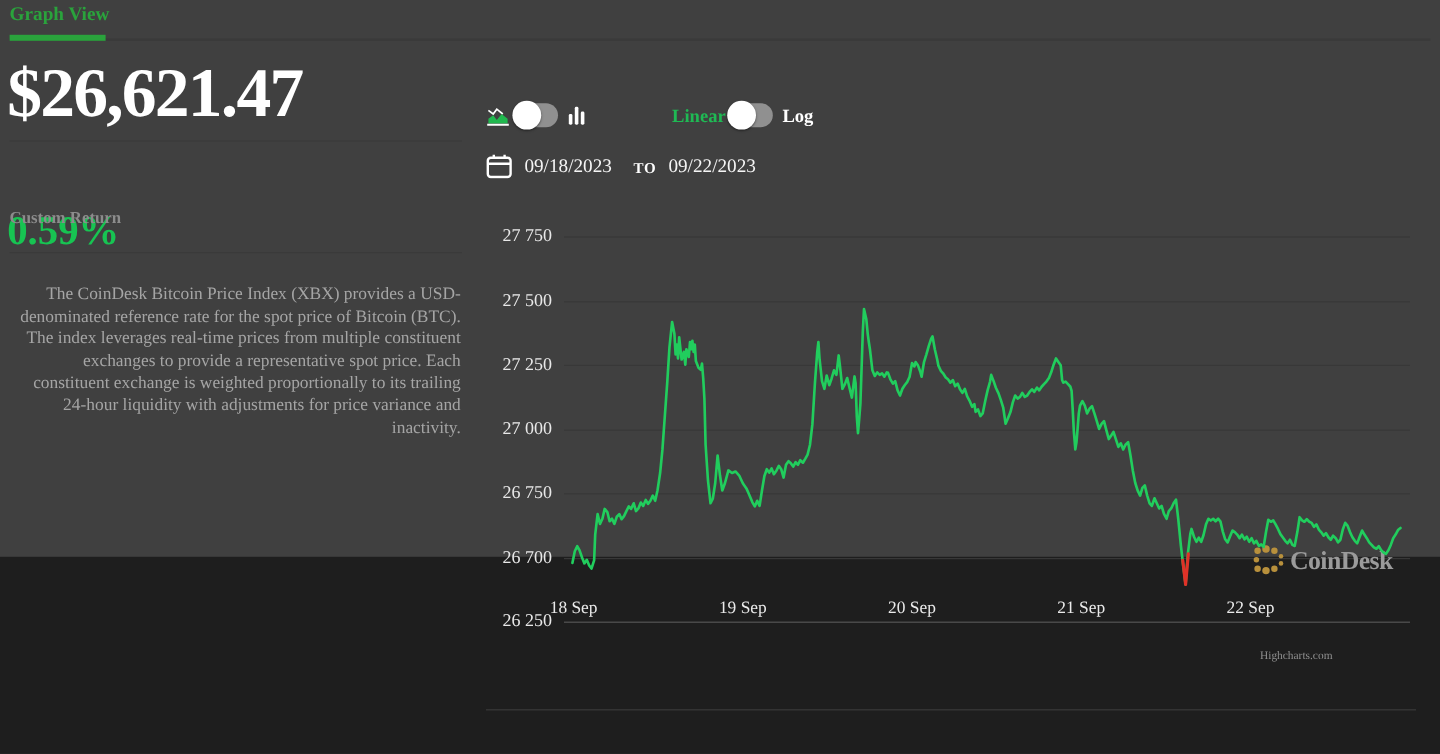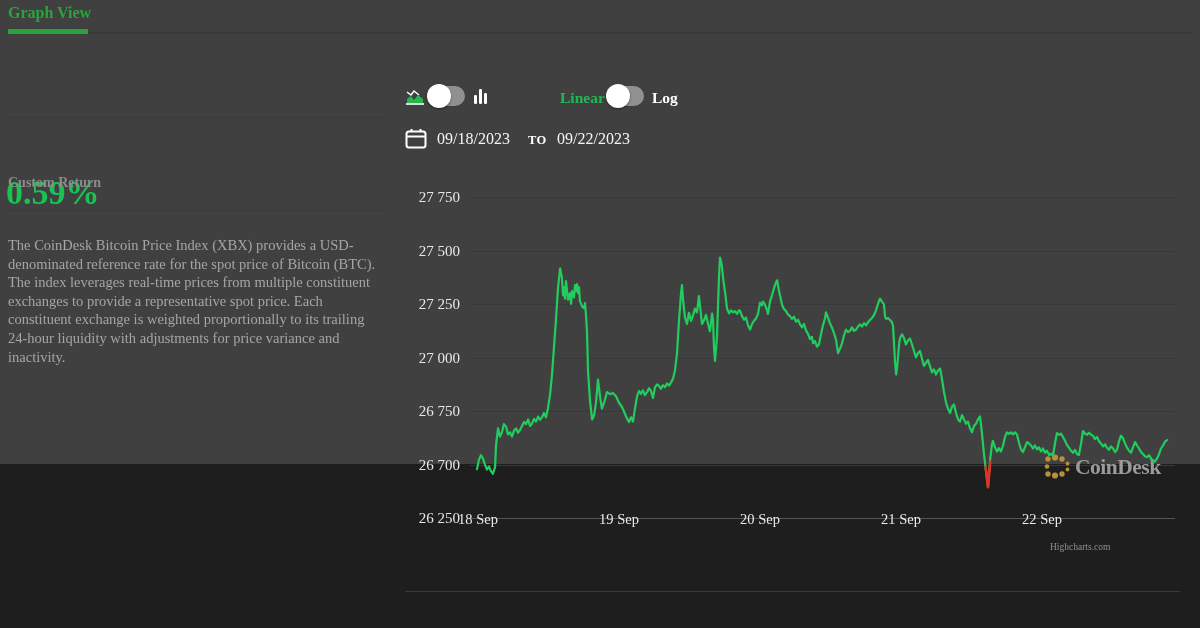--- a/index.html
+++ b/index.html
@@ -11,59 +11,60 @@
   .tab{position:absolute;left:8px;top:4px;font-size:16px;font-weight:700;color:#2aa33c;cursor:pointer;}
   .top-rule{position:absolute;left:8px;top:32px;width:1184px;height:2px;background:#3a3a3a;}
   .tab-underline{position:absolute;left:8px;top:29px;width:80px;height:5px;background:#2aa33c;}
 
   
   .price{position:absolute;left:6px;top:44px;font-size:58px;font-weight:700;color:#ffffff;letter-spacing:-1.5px;}
   .rule1{position:absolute;left:8px;top:117px;width:377px;height:1px;background:#3a3a3a;}
   .pct{position:absolute;left:6px;top:128px;font-size:34px;font-weight:700;color:#17c452;margin-top:46px;}
   .pct-label{position:absolute;left:8px;top:175px;font-size:14px;font-weight:700;color:#8c8c8c;}
   .rule2{position:absolute;left:8px;top:210px;width:377px;height:1px;background:#3a3a3a;}
-  .desc{position:absolute;left:8px;top:236px;width:376px;font-size:14.5px;line-height:18.6px;color:#a5a5a5;}
+  .desc{position:absolute;left:8px;top:236px;width:376px;font-size:14.5px;line-height:18.6px;color:#a5a5a5;text-align:right;}
 
   
   .icon-btn{position:absolute;cursor:pointer;}
   .switch{position:absolute;width:36px;height:20px;border-radius:10px;background:#909090;cursor:pointer;}
   .switch .knob{position:absolute;left:-2px;top:-2px;width:24px;height:24px;border-radius:50%;background:#ffffff;box-shadow:0 1px 2px rgba(0,0,0,.5);}
   .lin-label{position:absolute;left:560px;top:89px;font-size:15.5px;font-weight:700;color:#1fb954;cursor:pointer;}
   .log-label{position:absolute;left:652px;top:89px;font-size:15.5px;font-weight:700;color:#ffffff;cursor:pointer;text-align:right;}
   .tf-row{position:absolute;left:838px;top:88px;display:flex;gap:27px;}
   .tf-btn{font-size:15.5px;font-weight:700;color:#f2f2f2;cursor:pointer;}
   .date-start{position:absolute;left:437px;top:130px;font-size:16px;color:#f5f5f5;cursor:pointer;}
   .to-label{position:absolute;left:528px;top:133px;font-size:12.5px;font-weight:700;color:#ffffff;letter-spacing:.5px;}
   .date-end{position:absolute;left:557px;top:130px;font-size:16px;color:#f5f5f5;cursor:pointer;}
 
   
   .gl{position:absolute;left:470px;width:705px;height:1px;background:#383838;}
   .gl0{top:197px}.gl1{top:251px}.gl2{top:304px}.gl3{top:358px}.gl4{top:411px}.gl5{top:465px}
   .gl6{top:518px;background:#555555;}
   .ylab{position:absolute;width:80px;left:380px;text-align:right;font-size:15px;color:#e8e8e8;}
   .y0{top:189px}.y1{top:243px}.y2{top:296px}.y3{top:350px}.y4{top:403px}.y5{top:457px}.y6{top:510px}
-  .xlab{position:absolute;top:511px;width:70px;text-align:center;font-size:14.5px;color:#eaeaea;}
+  .xlab{position:absolute;top:499px;width:70px;text-align:center;font-size:14.5px;color:#eaeaea;}
   .x0{left:443px}.x1{left:584px}.x2{left:725px}.x3{left:866px}.x4{left:1007px}
   #plot{position:absolute;left:0;top:0;width:1200px;height:628px;pointer-events:none;}
   .credit{position:absolute;top:542px;left:1050px;width:120px;text-align:left;font-size:9.5px;color:#8f8f8f;cursor:pointer;}
   .bottom-rule{position:absolute;left:405px;top:591px;width:775px;height:1px;background:#3a3a3a;}
 
   
   .watermark{position:absolute;left:1043px;top:453px;display:flex;align-items:center;gap:5px;}
   .wm-text{font-size:21.5px;font-weight:700;color:#9b9b9b;letter-spacing:-0.5px;}
 </style>
 </head>
 <body>
 
 <div id="screen">
 
   <div class="tab">Graph View</div>
   <div class="top-rule"></div>
   <div class="tab-underline"></div>
 
+  <div class="price">$26,621.47</div>
   <div class="rule1"></div>
   <div class="pct">0.59%</div>
   <div class="pct-label">Custom Return</div>
   <div class="rule2"></div>
   <div class="desc">The CoinDesk Bitcoin Price Index (XBX) provides a USD-denominated reference rate for the spot price of Bitcoin (BTC). The index leverages real-time prices from multiple constituent exchanges to provide a representative spot price. Each constituent exchange is weighted proportionally to its trailing 24-hour liquidity with adjustments for price variance and inactivity.</div>
 
   <span class="icon-btn" style="left:405px;top:86px;">
     <svg width="20" height="20" viewBox="0 0 20 20">
       <polyline points="2,6 6,9 9,5 14,9" stroke="#ffffff" stroke-width="1.4" fill="none"></polyline>
       <polygon points="2,17 2,13 6,10 9,14 13,9 18,13 18,17" fill="#21b84f"></polygon>

